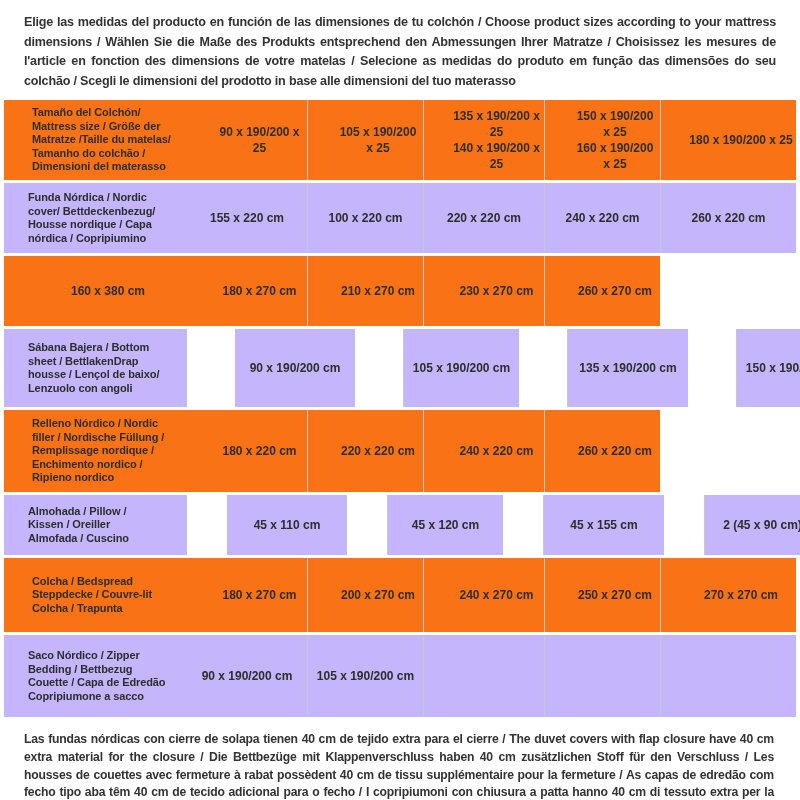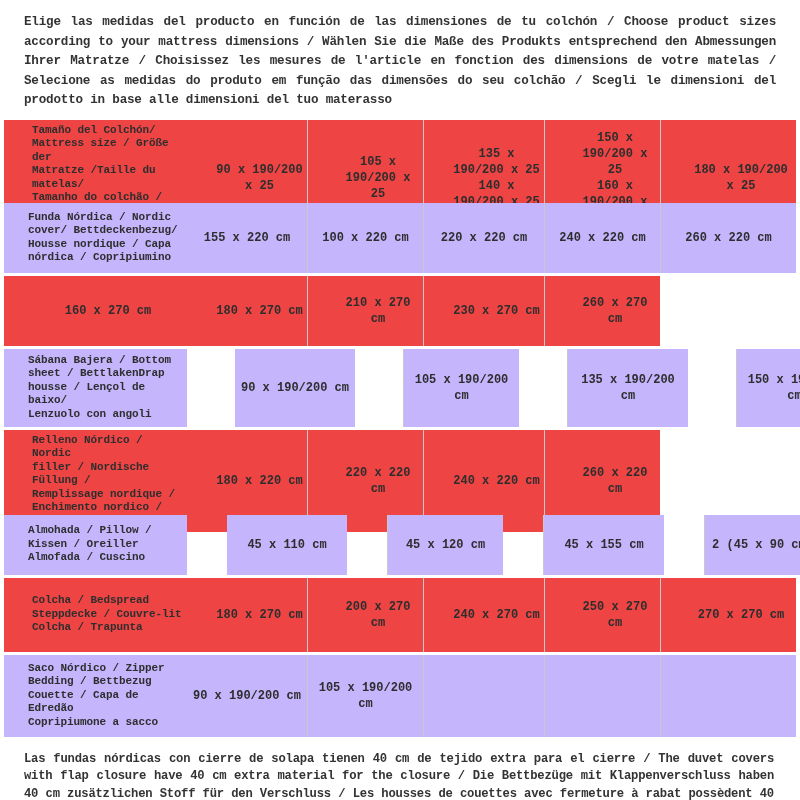--- a/index.html
+++ b/index.html
@@ -1,19 +1,19 @@
 <!DOCTYPE html>
 <html><head>
 <meta charset="utf-8">
 <style>
   html,body{margin:0;padding:0;background:#ffffff;}
   .page{
     width:800px;height:800px;box-sizing:border-box;
     background:#ffffff;overflow:hidden;
-    font-family:Liberation Mono, monospace;
+    font-family:Liberation Sans, sans-serif;
     color:#2e2e2e;
   }
   .note{
     font-weight:bold;
     text-align:justify;
     letter-spacing:-0.2px;
     color:#333333;
     white-space:normal;
     margin:0;
   }
@@ -27,21 +27,21 @@
   }
   .size-table{
     margin:9px 4px 0 4px;
     width:792px;
   }
   .row{
     display:grid;
     grid-template-columns:183px 120px 116px 121px 116px 136px;
     margin-bottom:3px;
   }
-  .row.shaded .cell{background:#ef4444;padding-left:28px;}
+  .row.shaded .cell{background:#f97316;padding-left:28px;}
   .row.light  .cell{background:#c4b5fd;}
   .cell{
     box-sizing:border-box;
     display:flex;align-items:center;
     font-weight:bold;
     white-space:pre-line;
   }
   .cell.label{
     padding:4px 2px 4px 24px;
     justify-content:flex-start;
@@ -91,21 +91,21 @@
 Housse nordique  / Capa
 nórdica / Copripiumino</div>
       <div class="cell val">155 x 220 cm</div>
       <div class="cell val">100 x 220 cm</div>
       <div class="cell val">220 x 220 cm</div>
       <div class="cell val">240 x 220 cm</div>
       <div class="cell val">260 x 220 cm</div>
     </div>
 
     <div class="row shaded r2">
-      <div class="cell val">160 x 270 cm</div>
+      <div class="cell val">160 x 380 cm</div>
       <div class="cell val">180 x 270 cm</div>
       <div class="cell val">210 x 270 cm</div>
       <div class="cell val">230 x 270 cm</div>
       <div class="cell val">260 x 270 cm</div>
     </div>
 
     <div class="row light r3">
       <div class="cell label">Sábana Bajera / Bottom
 sheet / BettlakenDrap
 housse / Lençol de baixo/

